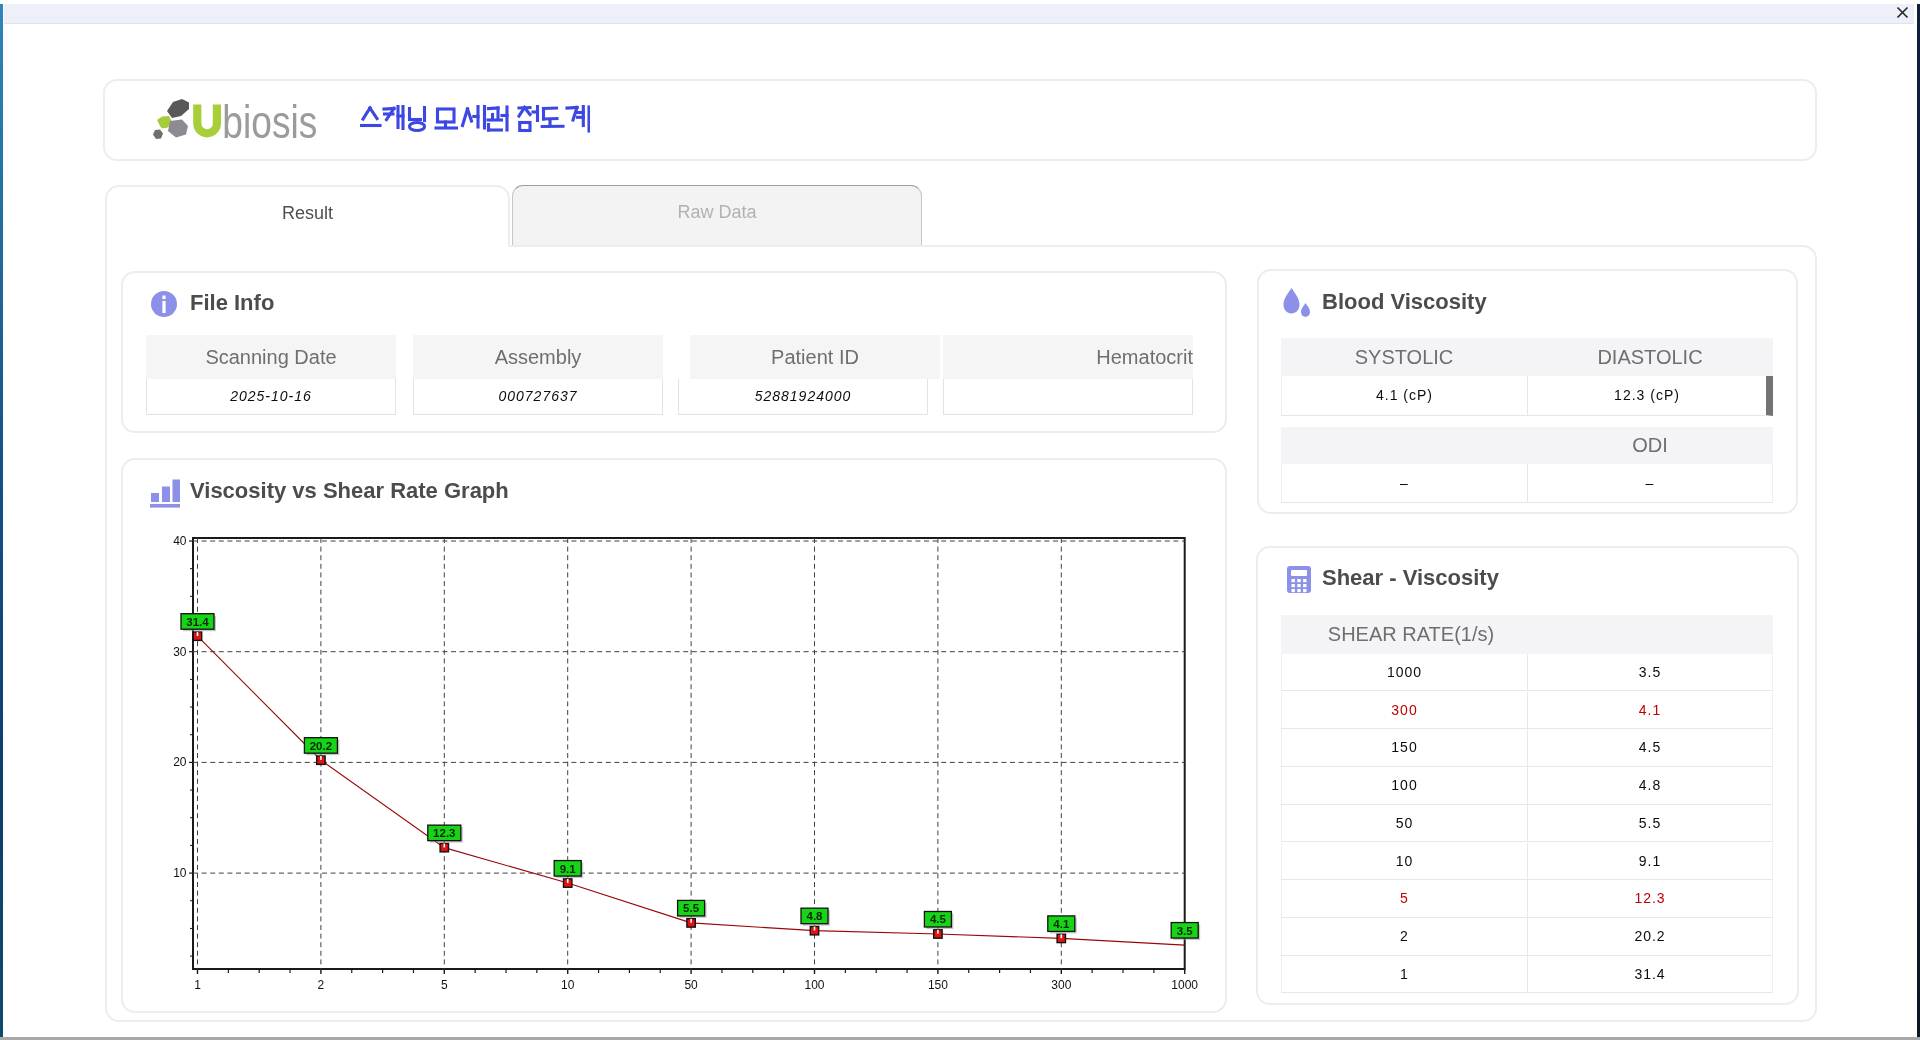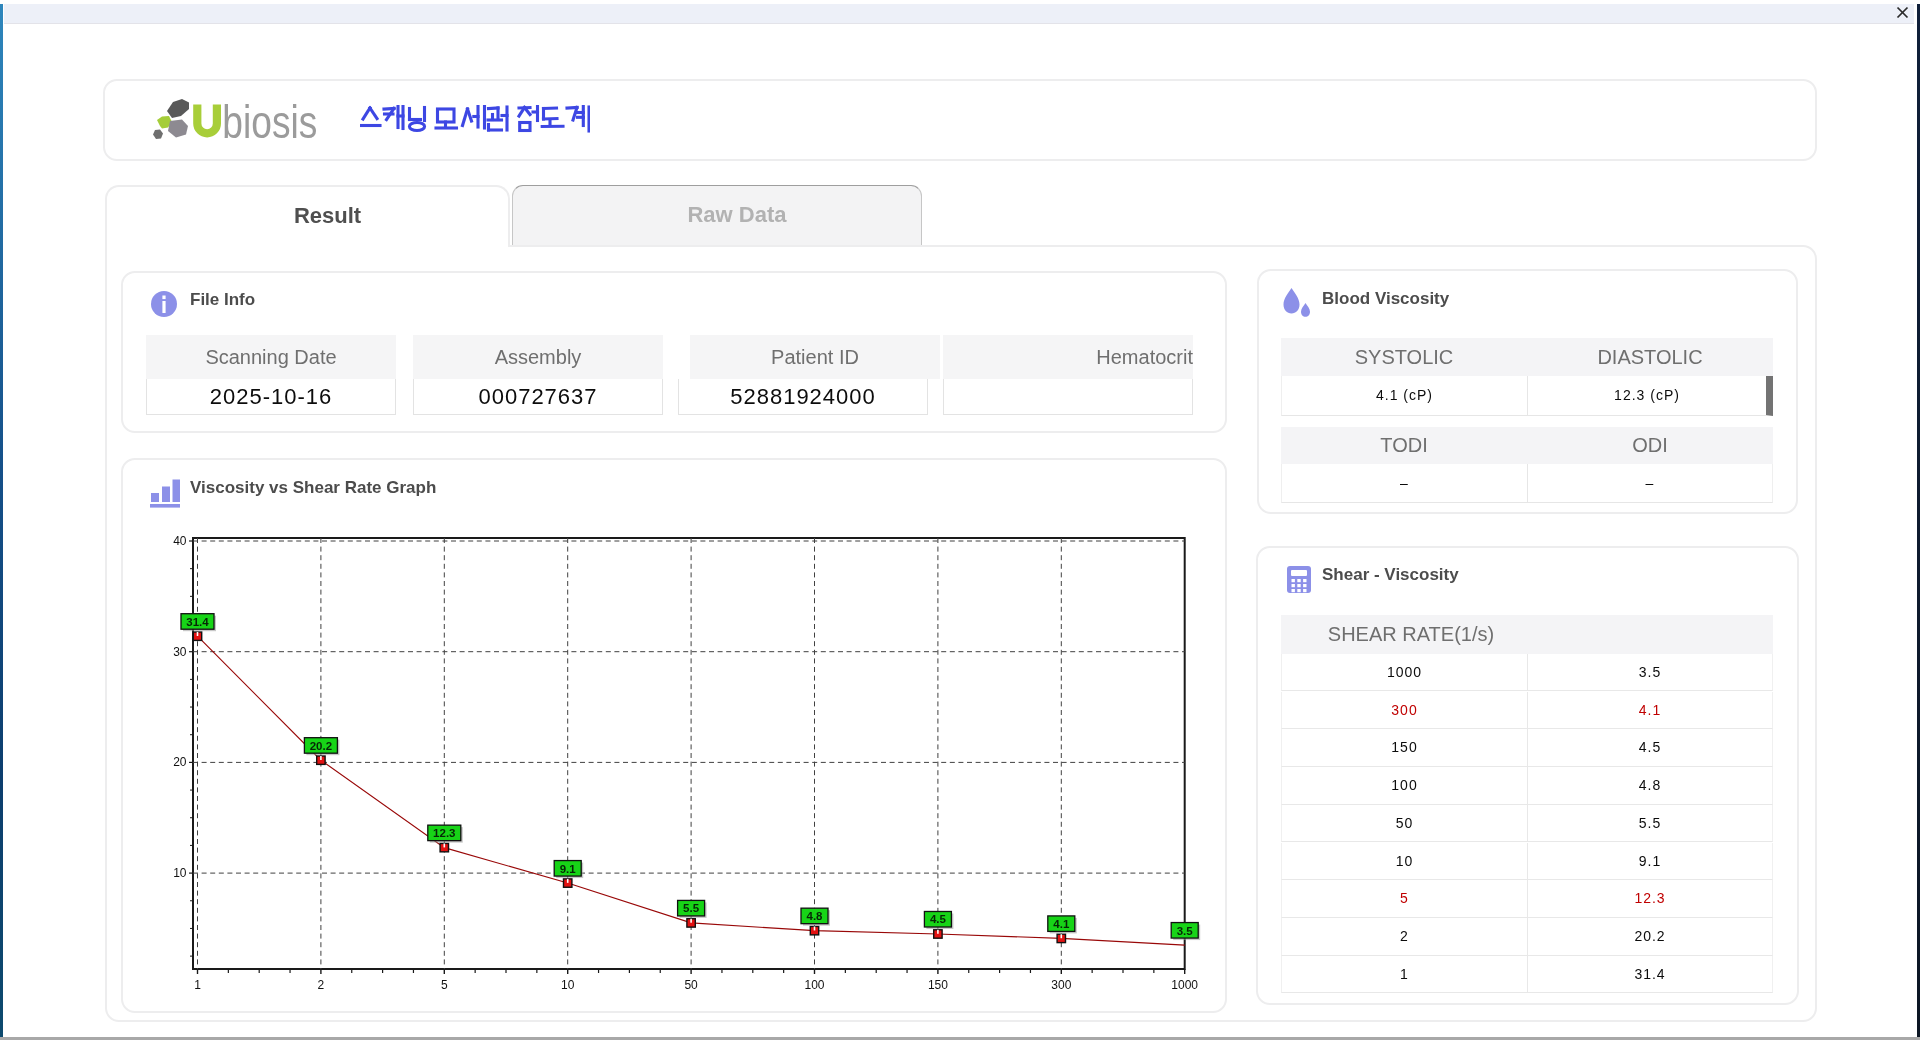--- a/index.html
+++ b/index.html
@@ -15,34 +15,34 @@
   background:linear-gradient(#10203a,#0c1624); }
 #bottombar { left:0; top:1037px; width:1920px; height:3px; background:#a8a8a8; }
 
 .card { position:absolute; background:#fff; border:2px solid #ededee; border-radius:14px; }
 #headercard { left:103px; top:79px; width:1714px; height:82px; }
 #tab-result { left:105px; top:185px; width:405px; height:62px; background:#fff;
   border:2px solid #ededee; border-bottom:none; border-radius:14px 14px 0 0; }
 #tab-raw { left:512px; top:185px; width:410px; height:60px; background:#f3f3f4;
   border:1.5px solid #c6c6c6; border-top:1.5px solid #9e9e9e; border-bottom:none; border-radius:11px 11px 0 0; }
 #contentcard { left:105px; top:245px; width:1712px; height:777px; border-radius:0 14px 14px 14px; }
-.tabtext { width:100%; text-align:center; font-weight:bold; font-size:22px; margin-top:15.5px;margin-left:20px; }
+.tabtext { width:100%; text-align:center; font-weight:normal; font-size:18px; margin-top:15.5px; }
 #tab-result .tabtext { color:#4f4f4f; }
 #tab-raw .tabtext { color:#b2b2b2; }
 
 #fileinfo { left:121px; top:271px; width:1106px; height:162px; }
 #graphcard { left:121px; top:458px; width:1106px; height:555px; }
 #bloodcard { left:1257px; top:269px; width:541px; height:245px; }
 #shearcard { left:1256px; top:546px; width:543px; height:459px; }
-.sect-title { position:absolute; font-weight:bold; font-size:17px; color:#4c4c4c; }
+.sect-title { position:absolute; font-weight:bold; font-size:22px; color:#4c4c4c; }
 
 .fi-h { position:absolute; height:44px; background:#f5f5f6; color:#6f6f6f; font-size:20px;
   text-align:center; line-height:44px; }
 .fi-v { position:absolute; height:36px; background:#fff; border:1px solid #e3e3e3; border-top:none;
-  color:#0c0c0c; font-size:22px; text-align:center; line-height:35px; letter-spacing:1px; }
+  color:#0c0c0c; font-size:14px; text-align:center; line-height:35px; letter-spacing:1px;font-style:italic; }
 
 .rt-h { position:absolute; background:#f4f4f6; color:#6f6f6f; font-size:20px; text-align:center; }
 .rt-c { position:absolute; color:#0c0c0c; font-size:14px; text-align:center; letter-spacing:1px; }
 .red { color:#c00000; }
 </style>
 </head>
 <body>
 <div class="abs" id="topbar"></div>
 <svg class="abs" style="left:1896px; top:6px;" width="13" height="13" viewBox="0 0 13 13">
   <line x1="1.5" y1="1.5" x2="11.5" y2="11.5" stroke="#2b2b2b" stroke-width="1.7"></line>
@@ -274,21 +274,20 @@
   <path d="M23.5 17 C25.4 20 28 22.7 28 25.8 C28 28.8 26 30.8 23.5 30.8 C21 30.8 19 28.8 19 25.8 C19 22.7 21.6 20 23.5 17 Z" fill="#8c90e8"></path>
 </svg>
 <div class="sect-title" style="left:1322px; top:289px;">Blood Viscosity</div>
 <div class="rt-h" style="left:1281px; top:338px; width:492px; height:38px; line-height:38px;">
     <span style="position:absolute;left:0;width:246px;">SYSTOLIC</span>
     <span style="position:absolute;left:246px;width:246px;">DIASTOLIC</span>
   </div>
 <div class="rt-c" style="left:1281px; top:376px; width:246px; height:40px; line-height:39px; border-bottom:1px solid #e6e6e6; border-left:1px solid #efefef;">4.1 (cP)</div>
 <div class="rt-c" style="left:1527px; top:376px; width:246px; height:40px; line-height:39px; border-bottom:1px solid #e6e6e6; border-left:1px solid #e6e6e6; border-right:7px solid #737373;">12.3 (cP)</div>
 <div class="rt-h" style="left:1281px; top:427px; width:492px; height:37px; line-height:37px;">
-    <span style="position:absolute;left:0;width:246px;">TODI</span>
     <span style="position:absolute;left:246px;width:246px;">ODI</span>
   </div>
 <div class="rt-c" style="left:1281px; top:464px; width:246px; height:39px; line-height:38px; border-bottom:1px solid #e6e6e6; border-left:1px solid #efefef;">–</div>
 <div class="rt-c" style="left:1527px; top:464px; width:246px; height:39px; line-height:38px; border-bottom:1px solid #e6e6e6; border-left:1px solid #e6e6e6; border-right:1px solid #efefef;">–</div>
 
 <svg class="abs" style="left:1287px; top:566px;" width="26" height="28" viewBox="0 0 26 28">
   <rect x="0" y="0" width="24" height="27" rx="3" fill="#8c90e8"></rect>
   <rect x="4" y="4" width="16" height="6" rx="1" fill="#fff"></rect>
   <g fill="#fff">
     <rect x="4.5" y="13" width="3.4" height="3.2"></rect>

